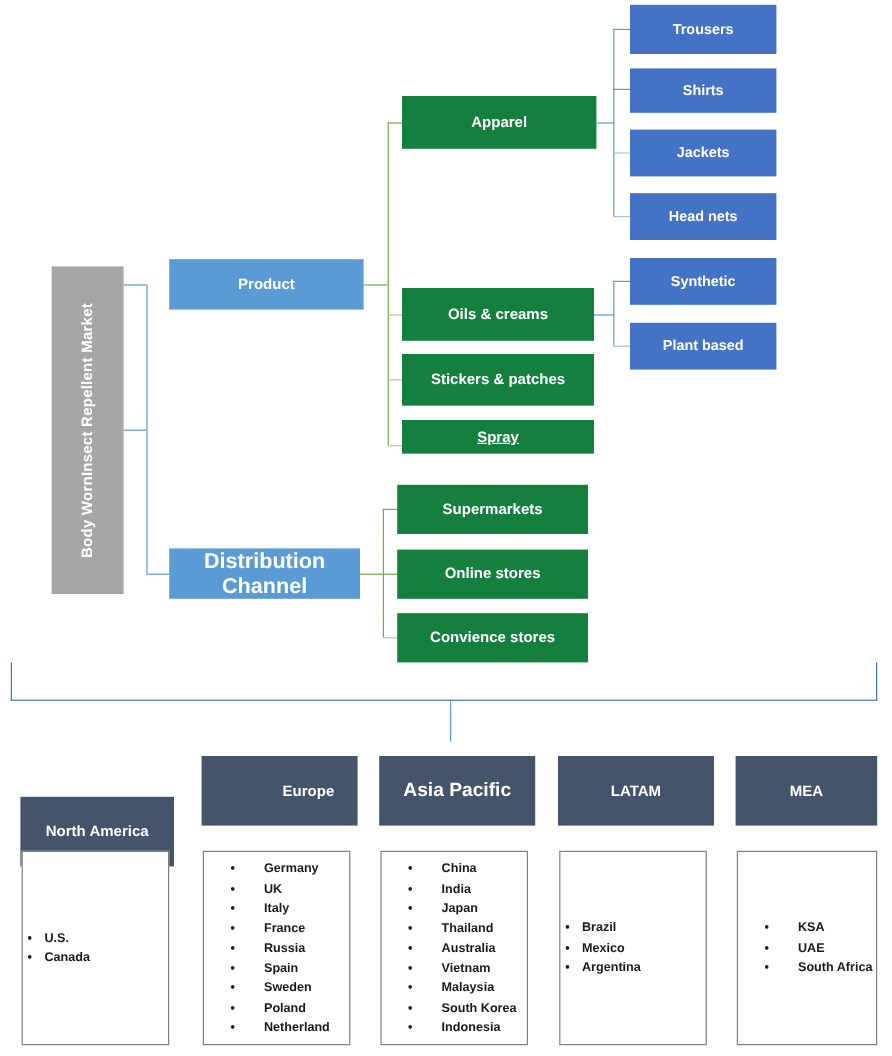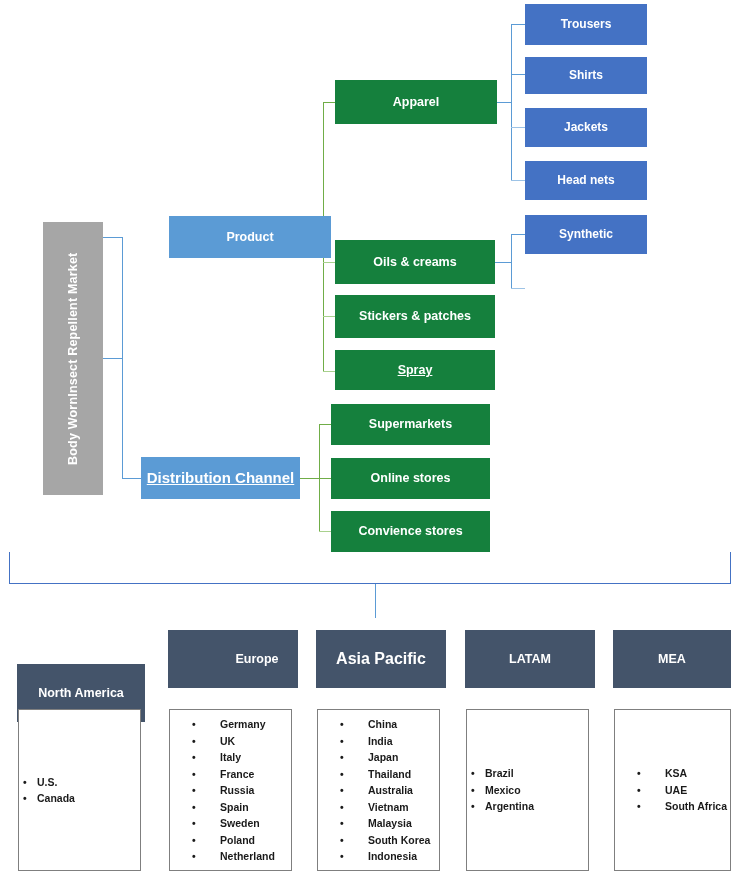--- a/index.html
+++ b/index.html
@@ -130,59 +130,62 @@
   <div class="line h c-green" style="left:319px; top:478px; width:12px;"></div>
   <div class="line h c-lgreen" style="left:319px; top:531px; width:12px;"></div>
 
   <div class="bracket" style="left:9px; top:552px; width:722px; height:32px;"></div>
   <div class="line v c-blue" style="left:375px; top:584px; height:34px;"></div>
 
   <div class="node gray root-node" style="left:43px; top:222px; width:60px; height:273px; font-size:12.5px;">
     <span>Body WornInsect Repellent Market</span>
   </div>
 
-  <div class="node lblue" style="left:141px; top:216px; width:162px; height:42px; font-size:12.5px;margin-left:28px;">
+  <div class="node lblue" style="left:141px; top:216px; width:162px; height:42px; font-size:12.5px;">
     <span>Product</span>
   </div>
 
-  <div class="node lblue" style="left:141px; top:457px; width:159px; height:42px; font-size:15px;text-decoration:underline;">
+  <div class="node lblue" style="left:141px; top:457px; width:159px; height:42px; font-size:18px;">
     <span>Distribution  Channel</span>
   </div>
 
   <div class="node green" style="left:335px; top:80px; width:162px; height:44px; font-size:12.5px;">
     <span>Apparel</span>
   </div>
 
   <div class="node green" style="left:335px; top:240px; width:160px; height:44px; font-size:12.5px;">
     <span>Oils &amp; creams</span>
   </div>
 
   <div class="node green" style="left:335px; top:295px; width:160px; height:43px; font-size:12.5px;">
     <span>Stickers &amp; patches</span>
   </div>
 
-  <div class="node green" style="left:335px; top:350px; width:160px; height:40px; font-size:12.5px;text-decoration:underline;">
+  <div class="node green" style="left:335px; top:350px; width:160px; height:28px; font-size:12.5px;text-decoration:underline;">
     <span>Spray</span>
   </div>
 
   <div class="node blue" style="left:525px; top:4px; width:122px; height:41px; font-size:12px;">
     <span>Trousers</span>
   </div>
   <div class="node blue" style="left:525px; top:57px; width:122px; height:37px; font-size:12px;align-items:center;">
     <span>Shirts</span>
   </div>
   <div class="node blue" style="left:525px; top:108px; width:122px; height:39px; font-size:12px;">
     <span>Jackets</span>
   </div>
   <div class="node blue" style="left:525px; top:161px; width:122px; height:39px; font-size:12px;">
     <span>Head nets</span>
   </div>
 
   <div class="node blue" style="left:525px; top:215px; width:122px; height:39px; font-size:12px;">
     <span>Synthetic</span>
+  </div>
+  <div class="node blue" style="left:525px; top:269px; width:122px; height:39px; font-size:12px;">
+    <span>Plant based</span>
   </div>
 
   <div class="node green" style="left:331px; top:404px; width:159px; height:41px; font-size:12.5px;">
     <span>Supermarkets</span>
   </div>
   <div class="node green" style="left:331px; top:458px; width:159px; height:41px; font-size:12.5px;">
     <span>Online stores</span>
   </div>
   <div class="node green" style="left:331px; top:511px; width:159px; height:41px; font-size:12.5px;">
     <span>Convience stores</span>

